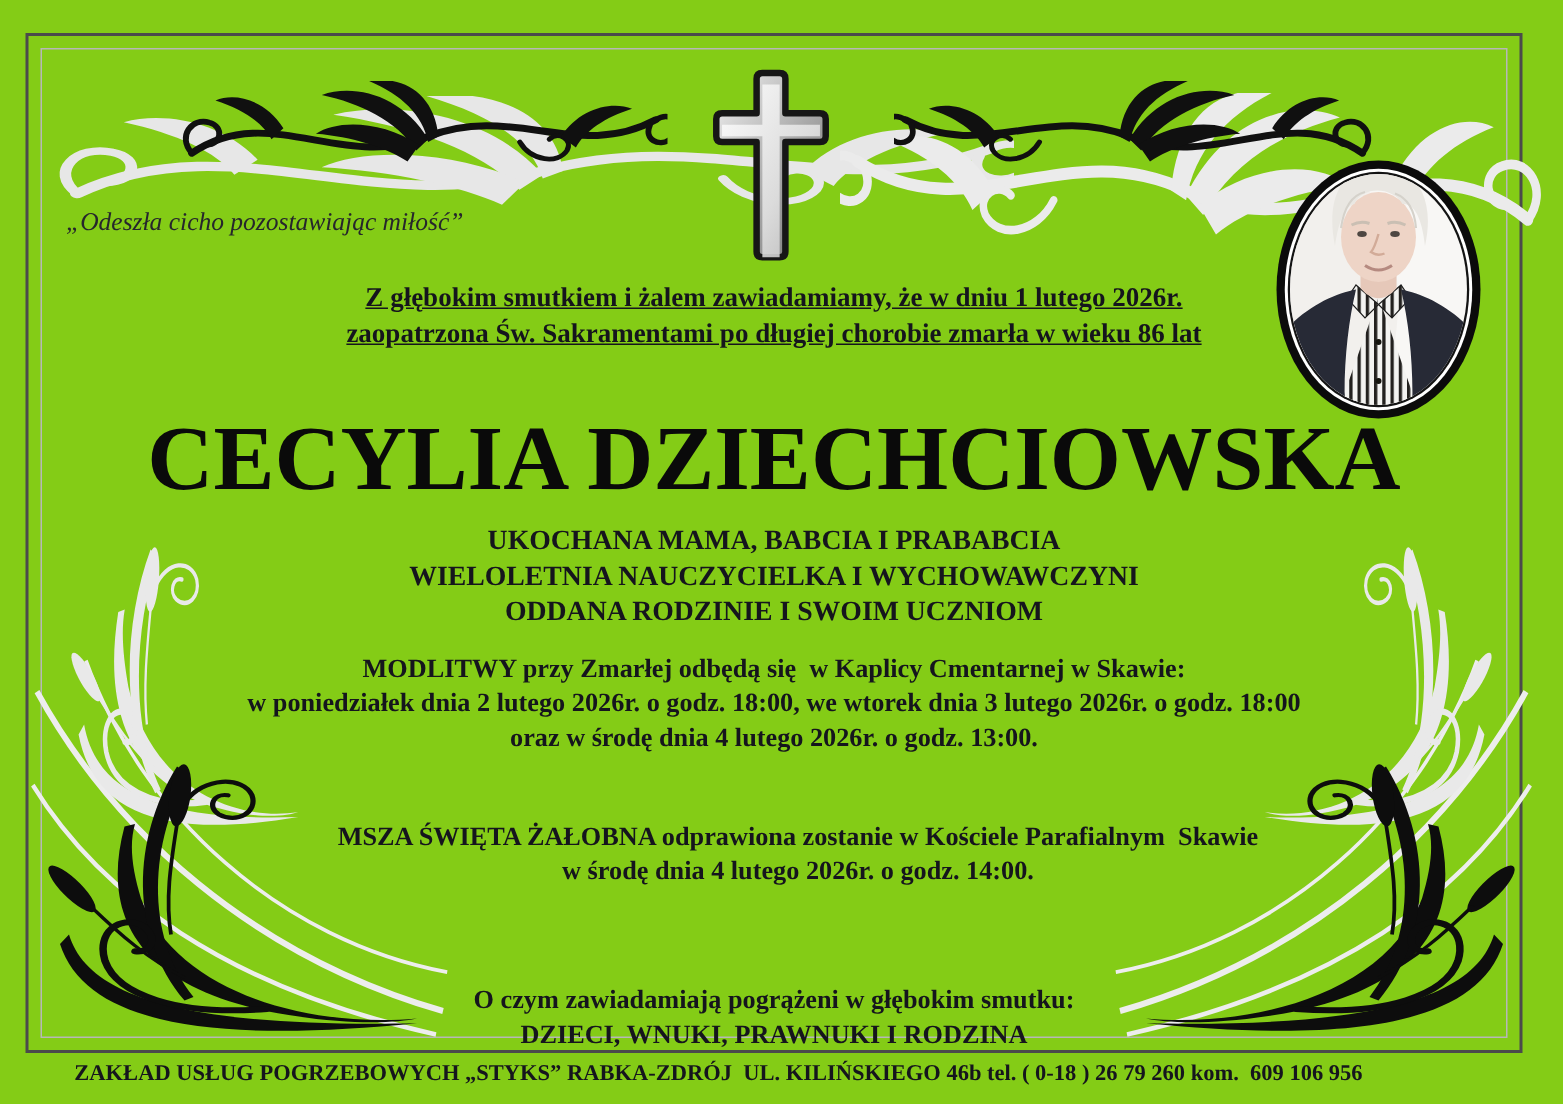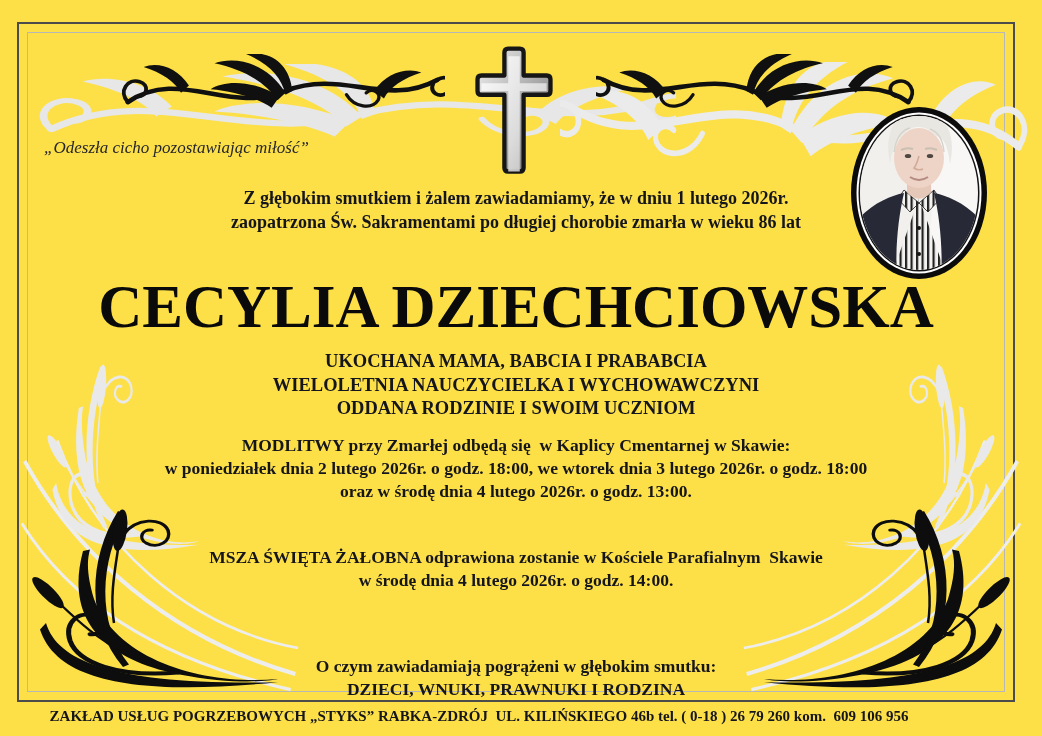--- a/index.html
+++ b/index.html
@@ -1,44 +1,44 @@
 <!DOCTYPE html>
 <html lang="pl"><head>
 <meta charset="utf-8">
 <style>
   html,body{margin:0;padding:0;background:#ffffff;}
   .page{
-    position:relative;width:1042px;height:736px;background:#fde047;
+    position:relative;width:1042px;height:736px;background:#84cc16;
     font-family:"Liberation Serif", serif;color:#15151d;overflow:hidden;
   }
   .frame-outer{
     position:absolute;left:17px;top:22px;width:998px;height:680px;
     border:2px solid #4b4b4b;box-sizing:border-box;background:transparent;
   }
   .frame-inner{
     position:absolute;left:27px;top:32px;width:978px;height:660px;
     border:1px solid #b7b7b7;box-sizing:border-box;
   }
   .orn{position:absolute;overflow:visible;}
   .txt{
     position:absolute;left:27px;width:978px;text-align:center;
     font-weight:bold;color:#15151d;white-space:pre-wrap;z-index:5;
   }
   .quote{
     position:absolute;left:44px;top:138px;z-index:5;
     font-style:italic;font-weight:normal;font-size:17px;color:#26262c;
     white-space:pre-wrap;
   }
-  .announcement{top:186px;font-size:18px;line-height:24px;}
+  .announcement{top:186px;font-size:18px;line-height:24px;text-decoration:underline;}
   .sp{top:241px;font-size:30px;letter-spacing:1px;}
   .name{top:275px;font-size:61px;line-height:64px;color:#0a0a0a;}
   .epitaph{top:350px;font-size:18.5px;line-height:23.5px;}
   .prayers{top:434px;font-size:17.5px;line-height:23px;text-align:center;}
   .procession{top:513px;font-size:17.5px;line-height:23px;}
-  .mass{top:546px;font-size:17.5px;line-height:23px;}
+  .mass{top:546px;font-size:17.5px;line-height:23px;padding-left:16px;}
   .burial{top:601px;font-size:17.5px;line-height:23px;}
   .mourners{top:655px;font-size:17.5px;line-height:22.5px;text-align:center;}
   .footer{
     position:absolute;left:0;top:708px;width:958px;text-align:center;
     font-weight:bold;font-size:15px;color:#15151d;white-space:pre-wrap;z-index:5;
   }
 </style>
 </head>
 <body>
 

